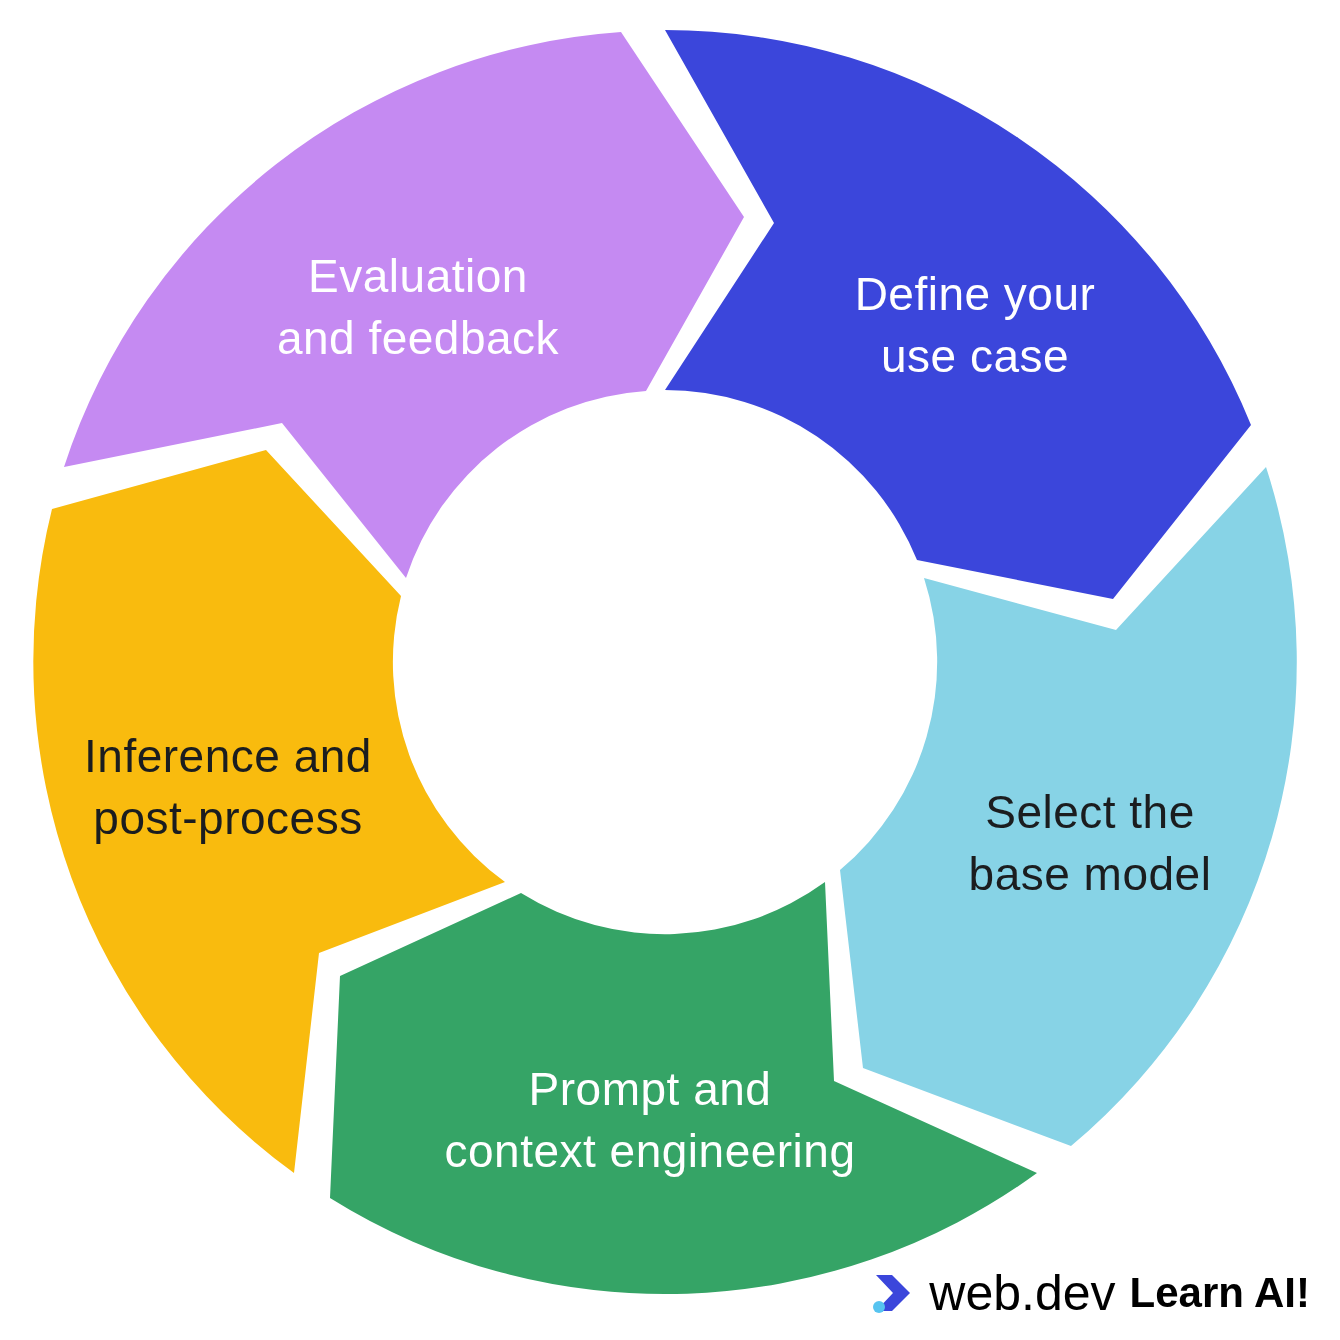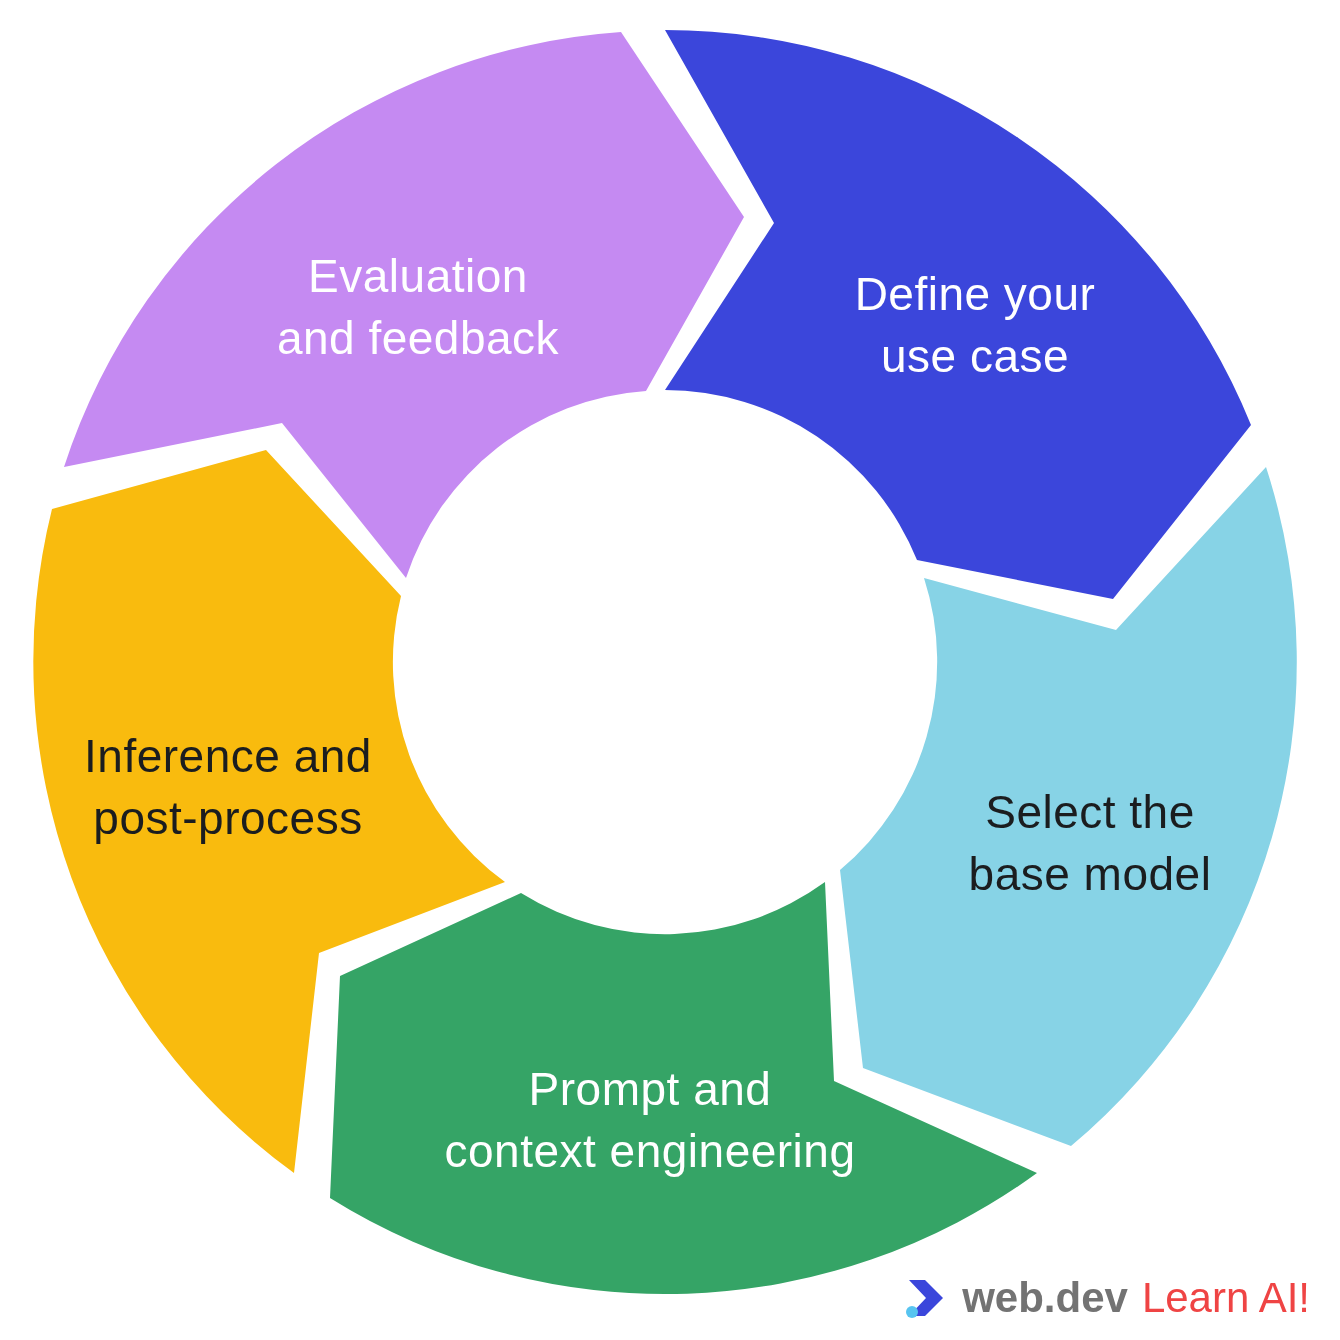--- a/index.html
+++ b/index.html
@@ -27,28 +27,28 @@
   }
   .footer {
     position: absolute;
     right: 30px;
     bottom: 18px;
     display: flex;
     align-items: center;
     gap: 14px;
   }
   .footer .brand {
-    color: #737373;
+    color: #000000;
+    font-size: 50px;
+    font-weight: 400;
+  }
+  .footer .cta {
+    color: #000000;
     font-size: 42px;
     font-weight: 700;
-  }
-  .footer .cta {
-    color: #ef4444;
-    font-size: 42px;
-    font-weight: 400;
     text-align: center;
   }
 </style>
 </head>
 <body>
 
 <div class="canvas">
 
   <svg class="cycle" width="1340" height="1340" viewBox="0 0 1340 1340">
 

